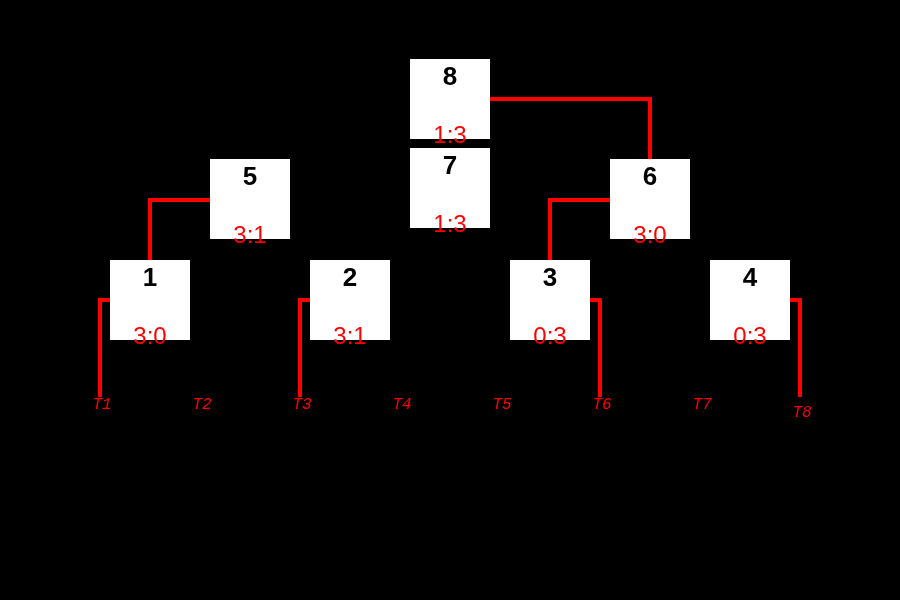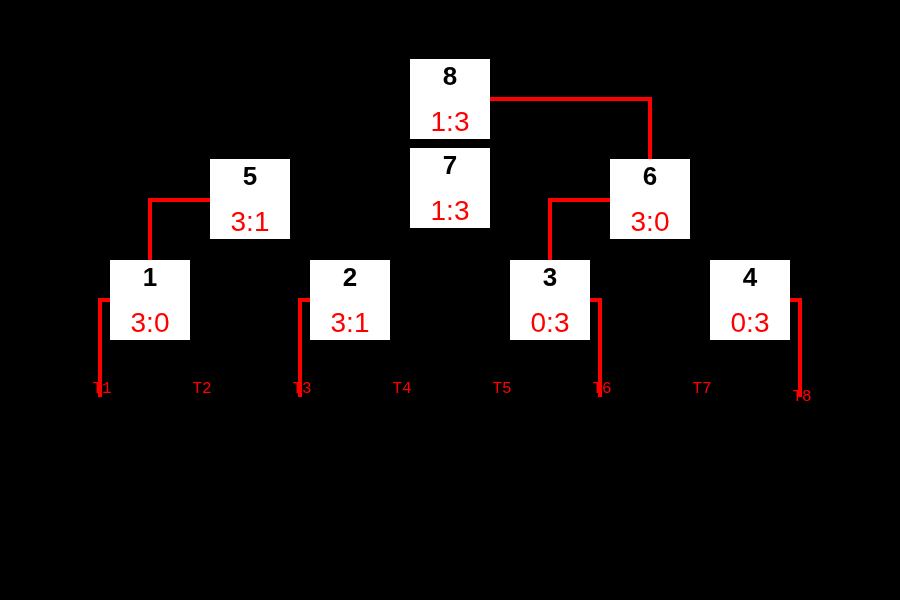--- a/index.html
+++ b/index.html
@@ -20,22 +20,22 @@
   }
   .match-number {
     margin-top: 2px;
     font-size: 26px;
     font-weight: bold;
     line-height: 30px;
     color: #000000;
     font-family: "Liberation Sans", sans-serif;
   }
   .match-score {
-    margin-top: 16px;
-    font-size: 28px;
+    margin-top: 29px;
+    font-size: 24px;
     font-weight: normal;
     line-height: 30px;
     color: #ff0000;
     font-family: "Liberation Sans", sans-serif;
   }
   
   .pos-m1 { left: 110px; top: 260px; }
   .pos-m2 { left: 310px; top: 260px; }
   .pos-m3 { left: 510px; top: 260px; }
   .pos-m4 { left: 710px; top: 260px; }
@@ -65,27 +65,28 @@
   .c-m2-v { left: 298px; top: 298px; width: 4px;  height: 99px; }
   
   .c-m3-h { left: 590px; top: 298px; width: 12px; height: 4px; }
   .c-m3-v { left: 598px; top: 298px; width: 4px;  height: 99px; }
   
   .c-m4-h { left: 790px; top: 298px; width: 12px; height: 4px; }
   .c-m4-v { left: 798px; top: 298px; width: 4px;  height: 99px; }
 
   .team {
     position: absolute;
-    top: 380px;
+    top: 396px;
     width: 80px;
     text-align: center;
     font-family: "Liberation Mono", monospace;
     font-size: 16px;
     line-height: 18px;
     color: #ff0000;
+    font-style: italic;
   }
   .pos-t1 { left: 62px;  }
   .pos-t2 { left: 162px; text-align: center; }
   .pos-t3 { left: 262px; }
   .pos-t4 { left: 362px; }
   .pos-t5 { left: 462px; }
   .pos-t6 { left: 562px; }
   .pos-t7 { left: 662px; text-align: center; }
   .pos-t8 { left: 762px; margin-top: 8px; }
 </style>

